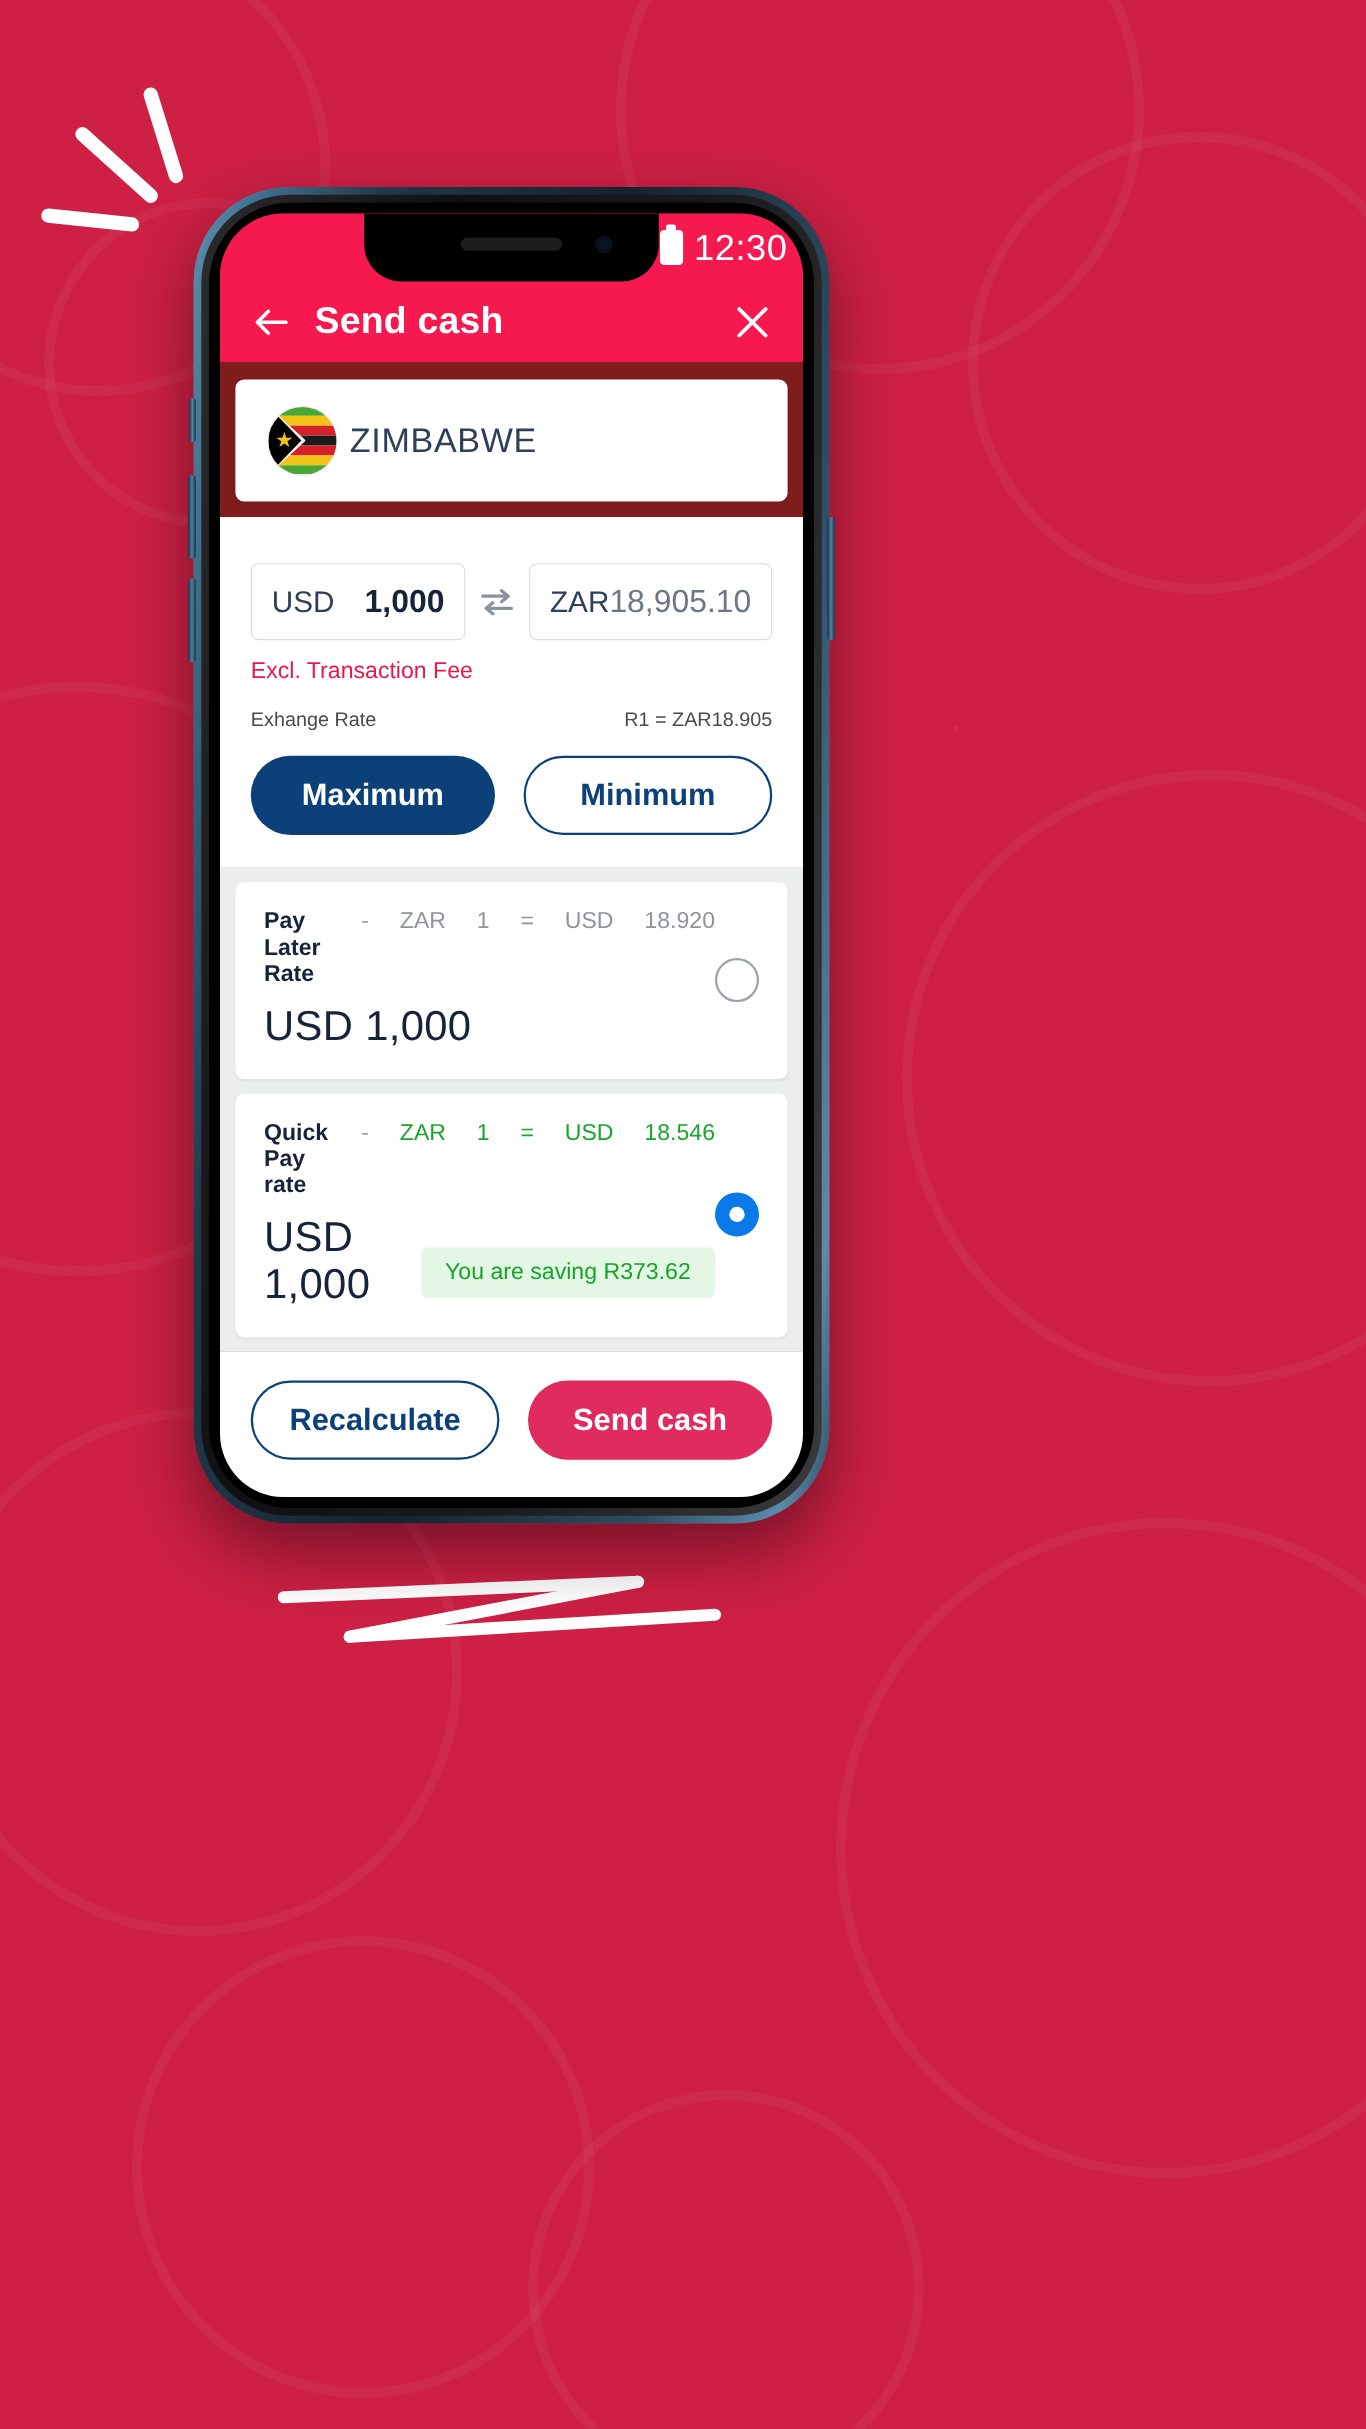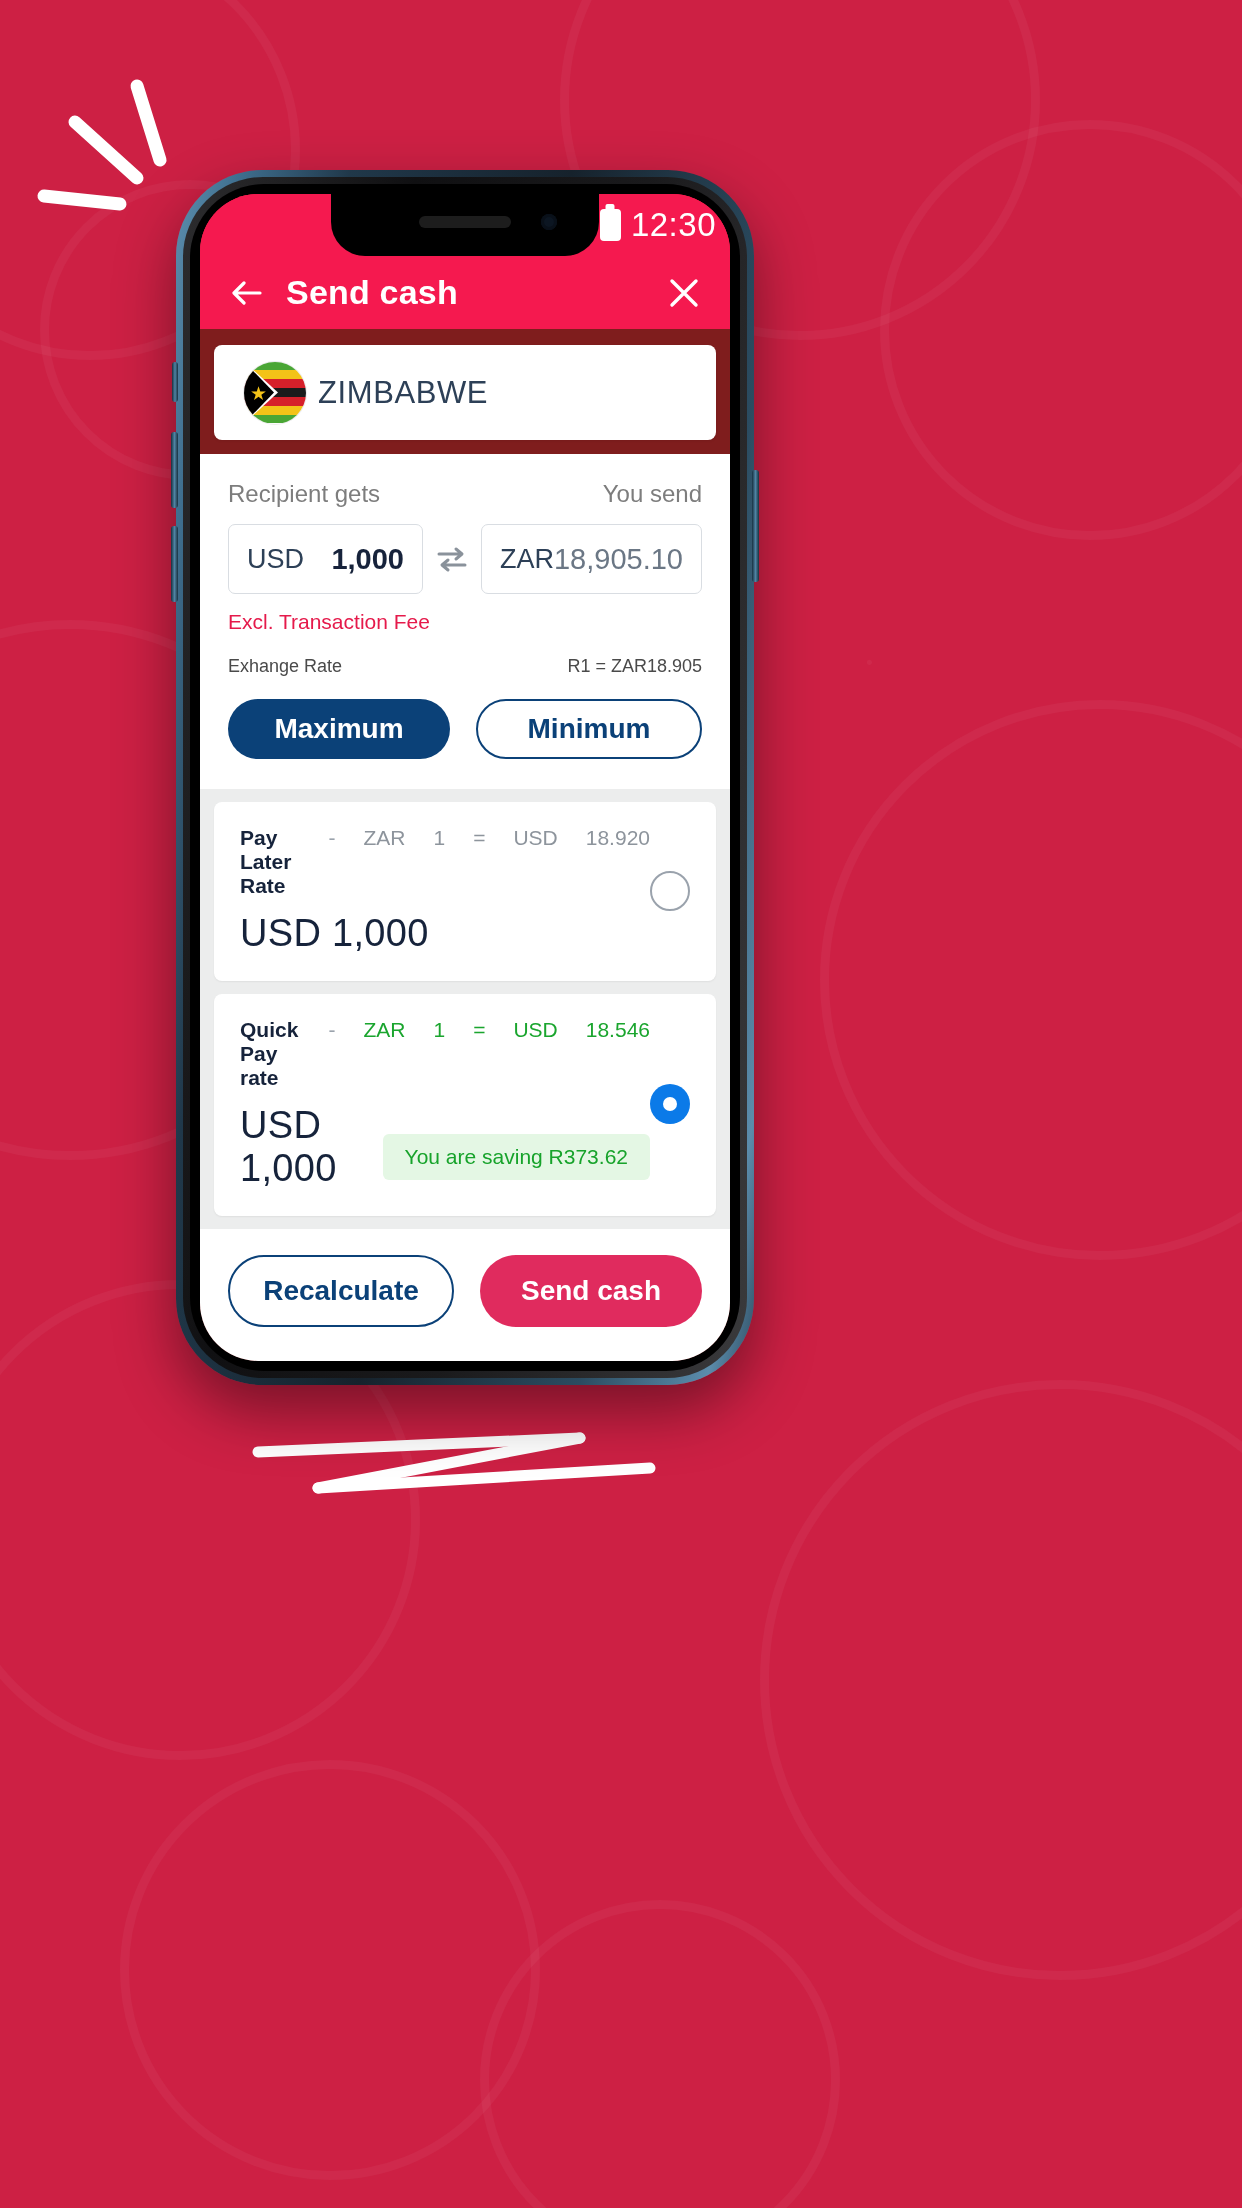--- a/index.html
+++ b/index.html
@@ -173,21 +173,21 @@
   }
   .amt-cur{ font-size:27px; color:#2d4057; }
   .amt-val{ font-size:29px; font-weight:700; color:#17233b; }
   .amt-val.muted{ font-weight:400; color:#6b7785; }
   .swap{ width:34px; height:34px; flex:0 0 auto; }
   .fee-note{ color:#e51a4b; font-size:21px; margin-top:16px; font-weight:500; }
   .rate-row{ display:flex; justify-content:space-between; margin-top:22px; font-size:18px; color:#4a4a4a; }
 
   .minmax{ display:flex; gap:26px; margin-top:22px; }
   .pill{
-    flex:1; height:60px; border-radius:36px;
+    flex:1; height:72px; border-radius:36px;
     display:flex; align-items:center; justify-content:center;
     font-size:28px; font-weight:700; cursor:pointer;
   }
   .pill-solid{ background:#0b4178; color:#fff; }
   .pill-outline{ background:#fff; color:#0b4178; border:2px solid #0b4178; }
 
   
   .options{ background:#eceded; padding:13px 14px 0 14px; }
   .opt-card{
     background:#fff; border-radius:8px; padding:24px 26px 26px 26px;
@@ -318,24 +318,20 @@
             <i style="background:#4aa635"></i>
           </div>
           <div class="flag-wedge"></div>
           <div class="flag-wedge2"></div>
           <div class="flag-star">★</div>
         </div>
         <div class="country-name">ZIMBABWE</div>
       </div>
 
       <div class="converter">
-        <div class="conv-labels">
-          <span>Recipient gets</span>
-          <span>You send</span>
-        </div>
 
         <div class="conv-row">
           <div class="amt-box">
             <span class="amt-cur">USD</span>
             <span class="amt-val">1,000</span>
           </div>
 
           <div class="swap">
             <svg viewBox="0 0 34 34" width="34" height="34">
               <path d="M4 12 H26 M21 7 L27 12 L21 17" stroke="#8a929b" stroke-width="3" fill="none" stroke-linecap="round" stroke-linejoin="round"></path>

